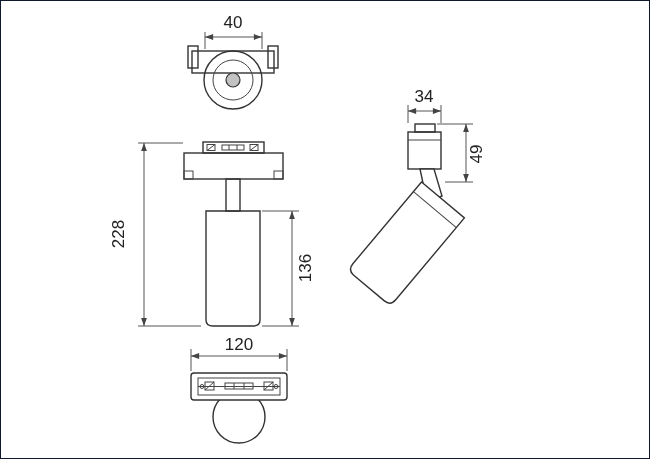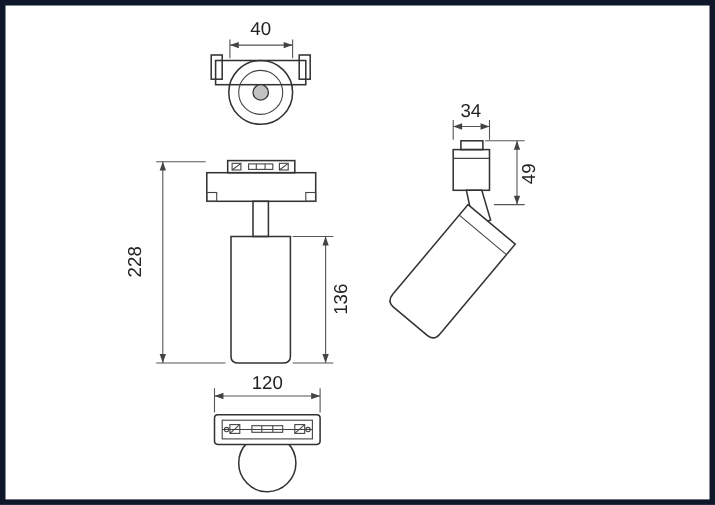--- a/index.html
+++ b/index.html
@@ -1,20 +1,20 @@
 <!DOCTYPE html>
 <html><head>
 <meta charset="utf-8">
 <style>
   html,body{margin:0;padding:0;background:#fff;}
   .canvas{
     position:relative;
     width:650px;height:459px;
     background:#ffffff;
-    border:5px solid #0f172a;
+    border:1px solid #0f172a;
     box-sizing:border-box;
     font-family:"Liberation Sans", sans-serif;
   }
   svg{display:block;}
   .obj{fill:none;stroke:#333;stroke-width:1.4;stroke-linejoin:miter;}
   .obj-fill{fill:#ffffff;stroke:#333;stroke-width:1.4;stroke-linejoin:miter;}
   .detail{fill:none;stroke:#444;stroke-width:1;}
   .dim{fill:none;stroke:#555;stroke-width:1;}
   .dimtext{fill:#222;font-family:"Liberation Sans",sans-serif;font-size:17px;}
 </style>

